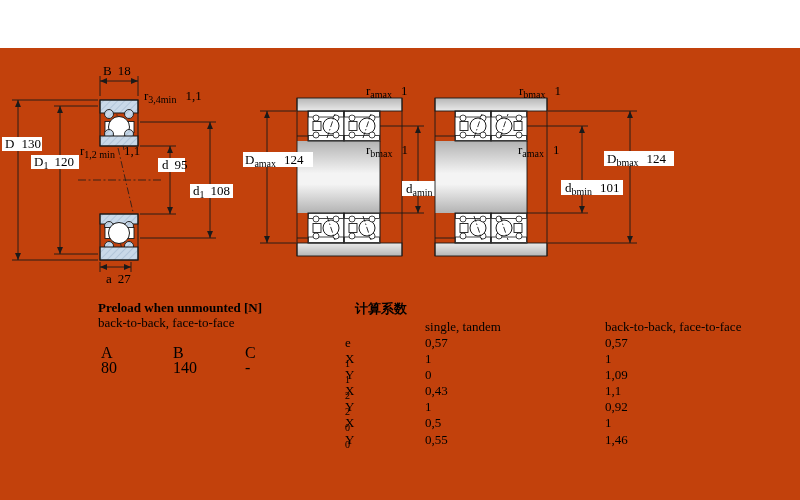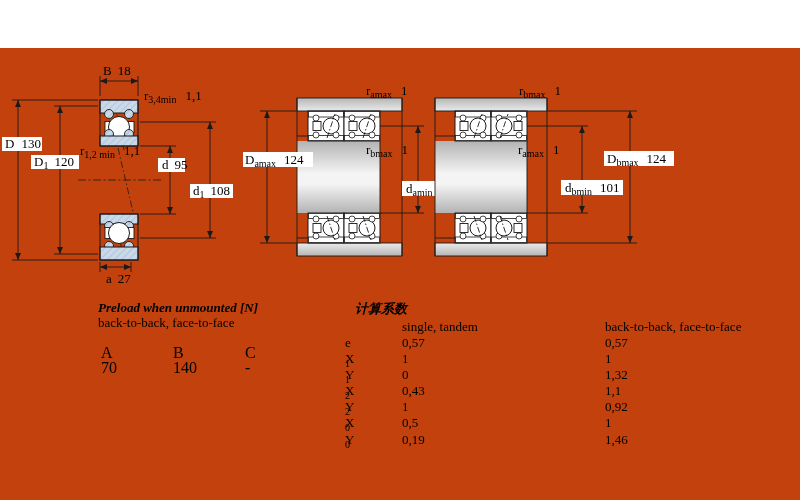--- a/index.html
+++ b/index.html
@@ -1,27 +1,27 @@
 <!DOCTYPE html>
 <html><head>
 <meta charset="utf-8">
 <style>
   html,body{margin:0;padding:0;background:#fff;}
   .page{position:relative;width:800px;height:500px;background:#c2410c;overflow:hidden;
         font-family:"Liberation Serif", serif;color:#000;margin-top:48px;}
   svg text{font-family:"Liberation Serif", serif;font-size:13px;fill:#000;}
   svg .sub{font-size:10px;}
   .tbl-line{position:absolute;font-size:13px;white-space:nowrap;}
-  .bold{font-weight:bold;font-style:italic;}
+  .bold{font-weight:bold;}
   .prow{position:absolute;}
   .prow span{position:absolute;white-space:nowrap;}
   .pc0{left:3px;} .pc1{left:75px;} .pc2{left:147px;}
   .frow{position:absolute;height:16px;width:440px;}
   .frow span{position:absolute;white-space:nowrap;font-size:13px;}
-  .fl{left:0;} .fv1{left:57px;} .fv2{left:260px;}
+  .fl{left:0;} .fv1{left:80px;} .fv2{left:260px;}
   .fl sub{font-size:10px;}
 </style>
 </head>
 <body>
 
 <div class="page">
 
 <svg width="800" height="246" viewBox="0 0 800 246">
   <defs>
     <marker id="arr" viewBox="0 0 10 10" refX="9" refY="5" markerWidth="9" markerHeight="9" orient="auto-start-reverse">
@@ -208,21 +208,21 @@
 
 <div>
   <div class="tbl-line bold" style="left:98px;top:252px;">Preload when unmounted [N]</div>
   <div class="tbl-line" style="left:98px;top:267px;">back-to-back, face-to-face</div>
   <div class="prow" style="left:98px;top:296px;">
     <span class="pc0">A</span>
     <span class="pc1">B</span>
     <span class="pc2">C</span>
   </div>
   <div class="prow" style="left:98px;top:311px;">
-    <span class="pc0">70</span>
+    <span class="pc0">80</span>
     <span class="pc1">140</span>
     <span class="pc2">-</span>
   </div>
 </div>
 
 
 <div>
   <div class="tbl-line bold" style="left:355px;top:252px;">计算系数</div>
   <div class="frow" style="left:345px;top:271px;">
     <span class="fv1">single, tandem</span>
@@ -234,37 +234,37 @@
     <span class="fv2">0,57</span>
   </div>
   <div class="frow" style="left:345px;top:303px;">
     <span class="fl"><span>X</span><sub>1</sub></span>
     <span class="fv1">1</span>
     <span class="fv2">1</span>
   </div>
   <div class="frow" style="left:345px;top:319px;">
     <span class="fl"><span>Y</span><sub>1</sub></span>
     <span class="fv1">0</span>
-    <span class="fv2">1,32</span>
+    <span class="fv2">1,09</span>
   </div>
   <div class="frow" style="left:345px;top:335px;">
     <span class="fl"><span>X</span><sub>2</sub></span>
     <span class="fv1">0,43</span>
     <span class="fv2">1,1</span>
   </div>
   <div class="frow" style="left:345px;top:351px;">
     <span class="fl"><span>Y</span><sub>2</sub></span>
     <span class="fv1">1</span>
     <span class="fv2">0,92</span>
   </div>
   <div class="frow" style="left:345px;top:367px;">
     <span class="fl"><span>X</span><sub>0</sub></span>
     <span class="fv1">0,5</span>
     <span class="fv2">1</span>
   </div>
   <div class="frow" style="left:345px;top:384px;">
     <span class="fl"><span>Y</span><sub>0</sub></span>
-    <span class="fv1">0,19</span>
+    <span class="fv1">0,55</span>
     <span class="fv2">1,46</span>
   </div>
 </div>
 
 </div>
 
 </body></html>

